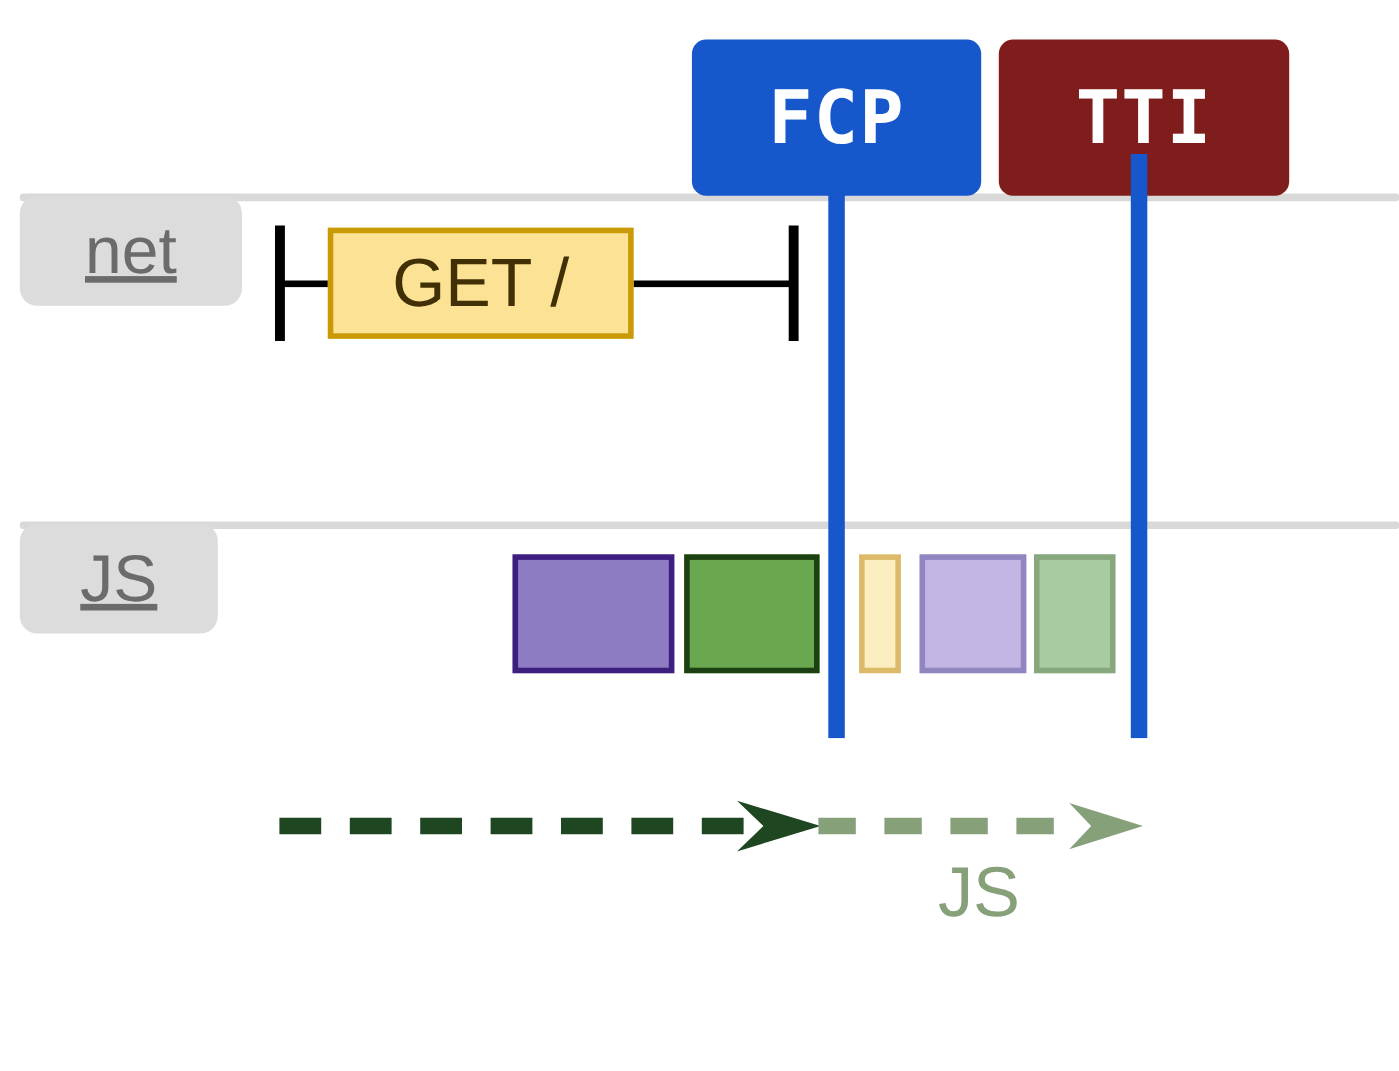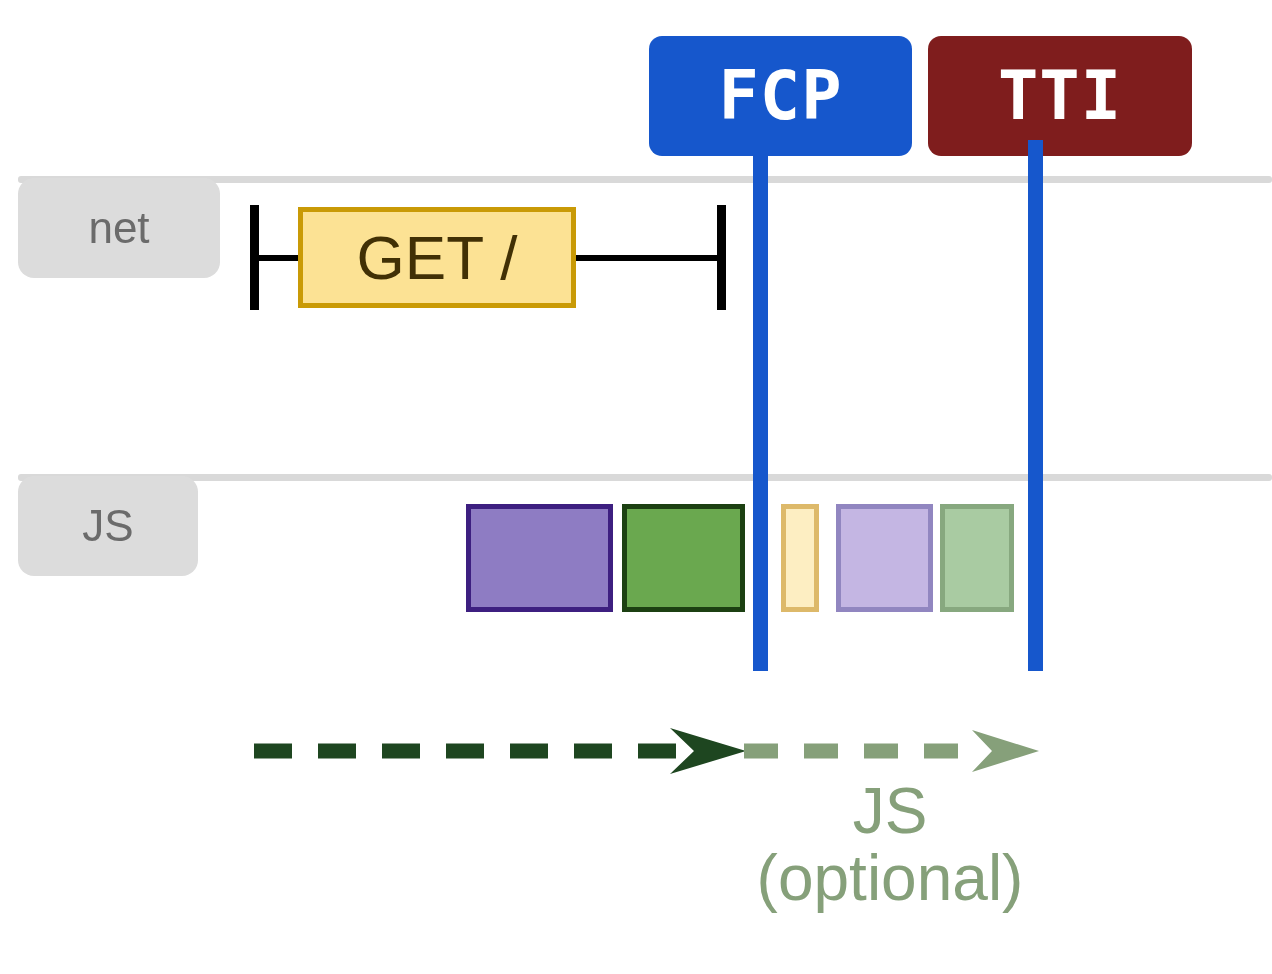--- a/index.html
+++ b/index.html
@@ -34,46 +34,46 @@
 
   
   .row-badge {
     position: absolute;
     display: flex;
     align-items: center;
     justify-content: center;
     background: #dcdcdc;
     border-radius: 16px;
     color: #6b6b6b;
-    font-size: 44px;
+    font-size: 60px;
     font-weight: 400;
     letter-spacing: 0px;
     line-height: 1;
     font-family: "Liberation Sans", sans-serif;
+    text-decoration: underline;
   }
   #badge-net {
     left: 18px;  top: 178px;
     width: 202px; height: 100px;
   }
   #badge-js {
     left: 18px;  top: 476px;
     width: 180px; height: 100px;
   }
 
   
   .milestone {
     position: absolute;
     top: 36px;
-    height: 120px;
+    height: 142px;
     background: #1657cc;
     border-radius: 13px;
     display: flex;
     align-items: center;
     justify-content: center;
-    margin-left: 20px;
   }
   .milestone-label {
     color: #ffffff;
     font-family: "DejaVu Sans Mono", "Liberation Mono", monospace;
     font-weight: bold;
     font-size: 67px;
     line-height: 1;
     letter-spacing: 1px;
   }
   #milestone-fcp { left: 629px; width: 263px; }
@@ -212,16 +212,15 @@
     <line x1="4" y1="25" x2="430" y2="25" stroke="#1e4620" stroke-width="15" stroke-dasharray="38 26" stroke-linecap="butt"></line>
     <path d="M 420 2 L 496 25 L 420 48 L 444 25 Z" fill="#1e4620"></path>
   </svg>
 
   <svg class="arrow-svg" id="arrow-optional" width="302" height="50" viewBox="0 0 302 50">
     <line x1="4" y1="25" x2="240" y2="25" stroke="#86a07a" stroke-width="15" stroke-dasharray="34 26" stroke-linecap="butt"></line>
     <path d="M 232 4 L 299 25 L 232 46 L 252 25 Z" fill="#86a07a"></path>
   </svg>
   <div class="arrow-caption" id="caption-optional">
     <div>JS</div>
-    <div>(optional)</div>
   </div>
 
 </div>
 
 </body></html>

